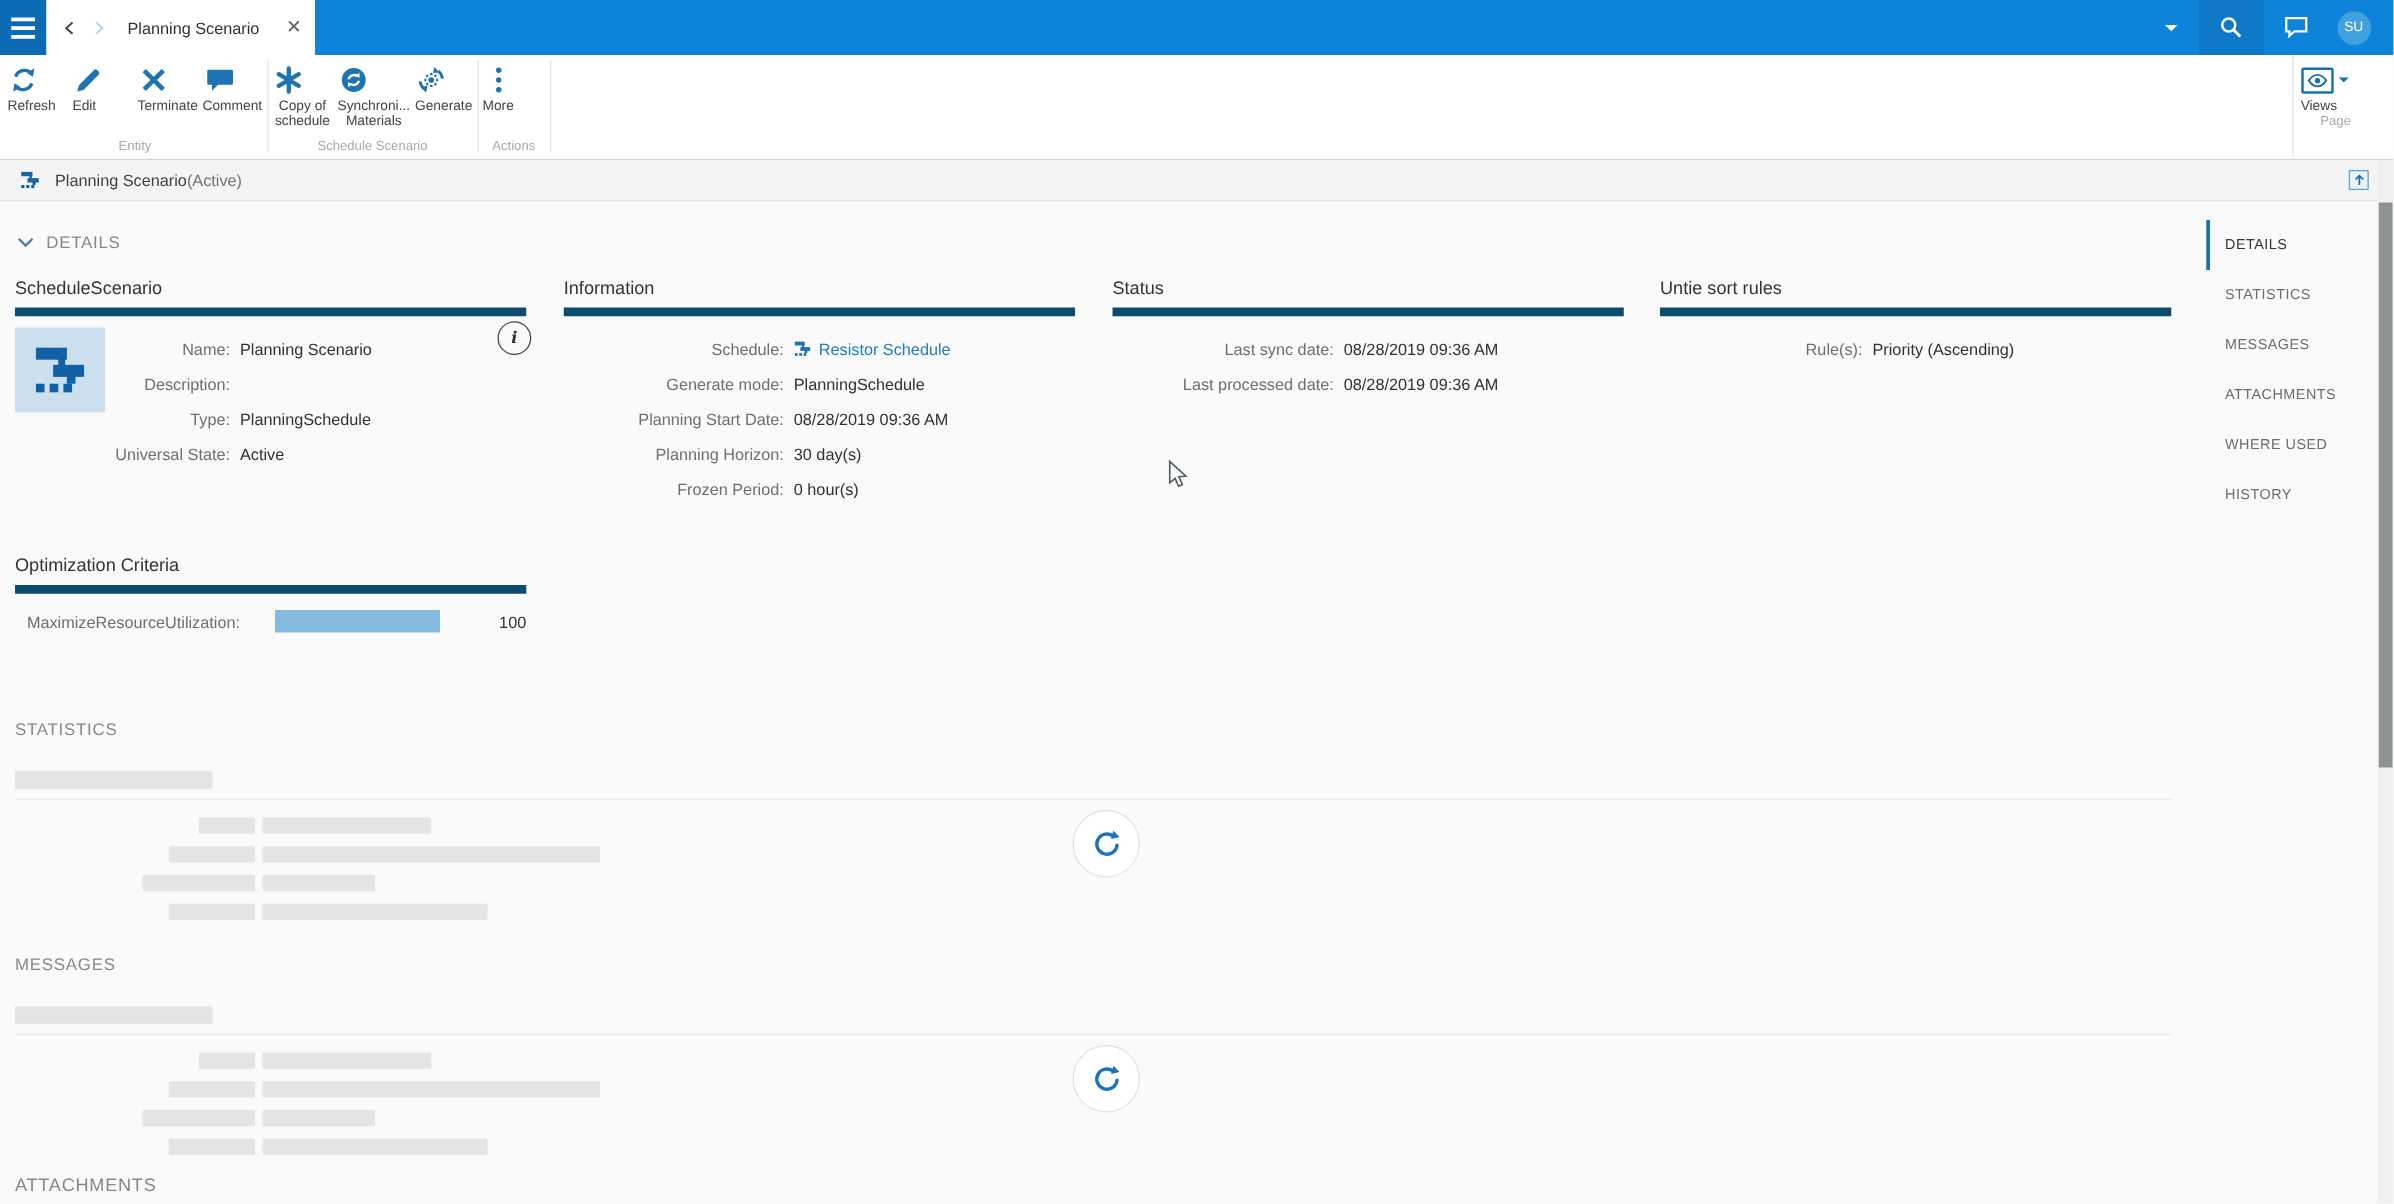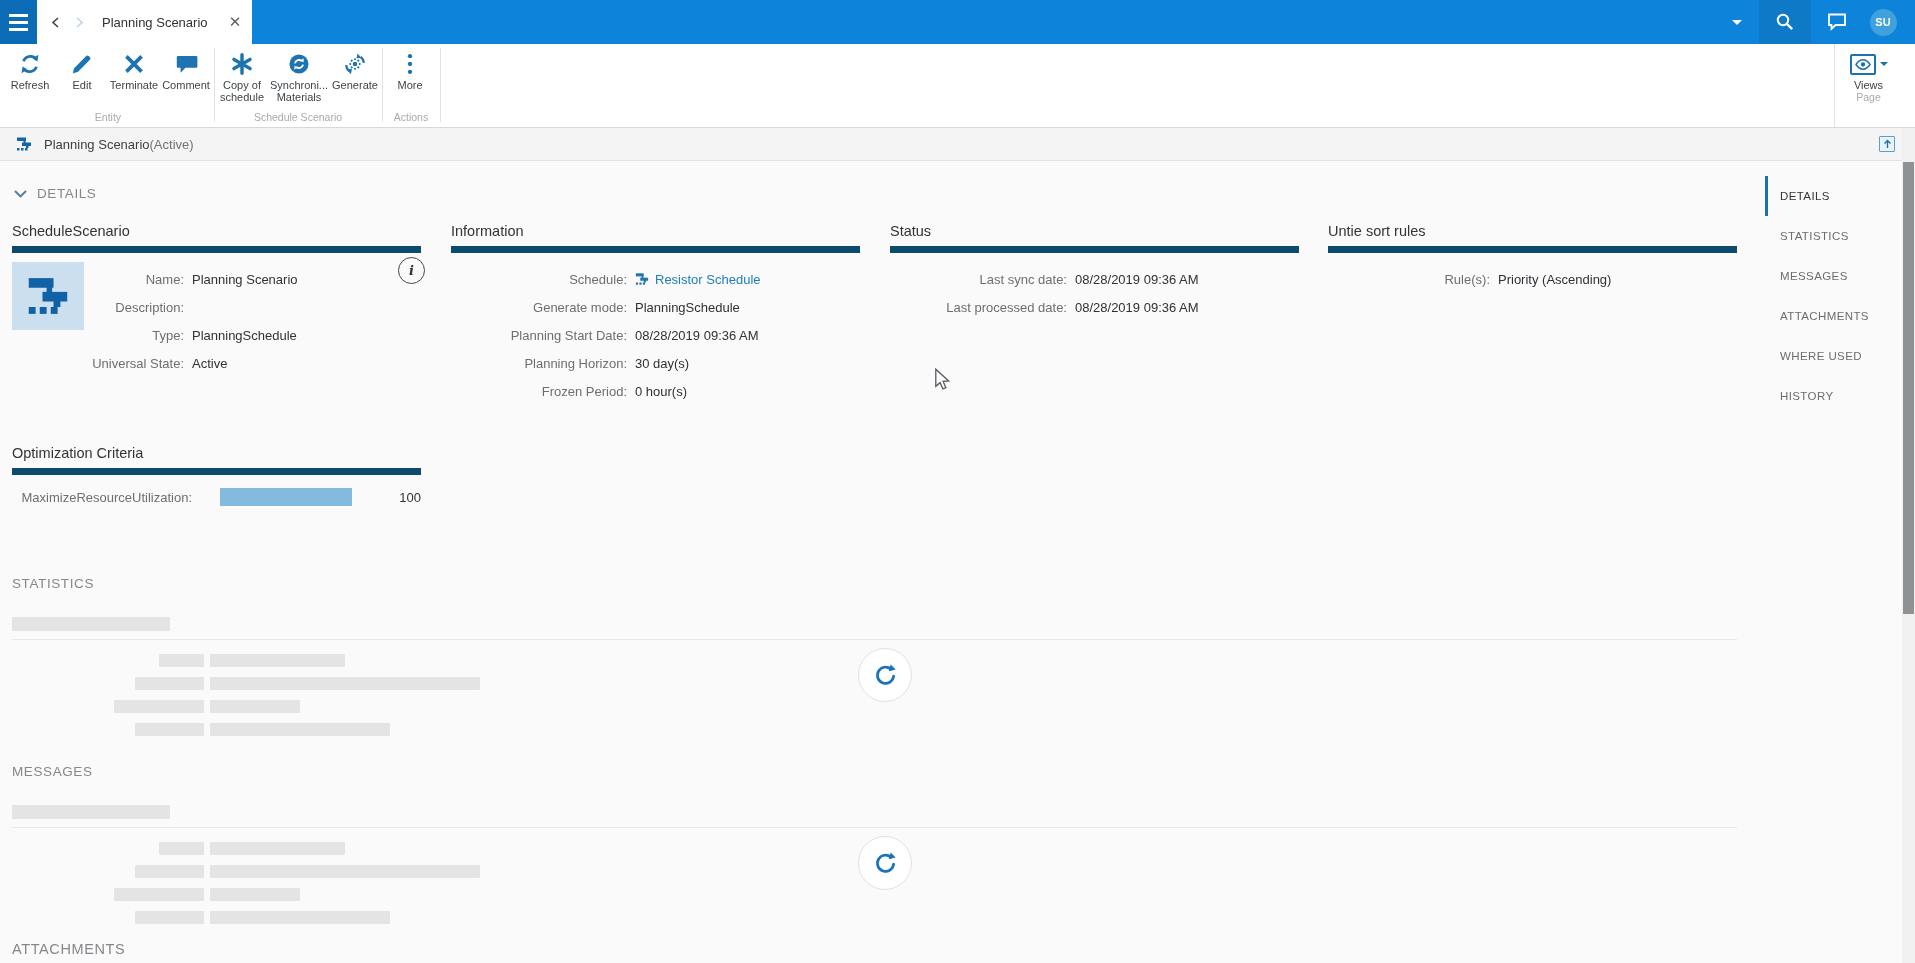--- a/index.html
+++ b/index.html
@@ -16,27 +16,27 @@
   .tab-nav svg { display:block; }
   .tab-title { margin-left:17px; font-size:13px; color:#2e3236; white-space:nowrap; }
   .tab-close { position:absolute; right:9px; top:14px; width:16px; height:16px; border:none; background:none; color:#5a5f63; font-size:15px; line-height:16px; cursor:pointer; padding:0; }
   .topbar-right { position:absolute; right:12px; top:0; height:44px; display:flex; align-items:center; }
   .tb-iconbtn { height:44px; border:none; background:transparent; cursor:pointer; display:flex; align-items:center; justify-content:center; }
   .caret-btn { width:44px; }
   .caret-down { width:0; height:0; border-left:5px solid transparent; border-right:5px solid transparent; border-top:5px solid #fff; }
   .search-btn { width:52px; background:#0e79c6; }
   .chat-btn { width:52px; }
   .avatar-btn { width:40px; background:transparent; }
-  .avatar { width:27px; height:27px; border-radius:50%; background:#41a1dc; color:#fff; font-size:11px; font-weight:bold; display:flex; align-items:center; justify-content:center; }
+  .avatar { width:27px; height:27px; border-radius:50%; background:#41a1dc; color:#fff; font-size:11px; font-weight:normal; display:flex; align-items:center; justify-content:center; }
 
   
   .toolbar { position:absolute; left:0; top:44px; width:1915px; height:84px; background:#fff; border-bottom:1px solid #d8d8d8; }
   .tb-group { position:absolute; top:0; height:83px; display:flex; flex-direction:column; }
   .tb-btns { display:flex; flex:1; padding-top:5px; }
-  .tbtn { border:none; background:none; cursor:pointer; width:52px; display:flex; flex-direction:column; align-items:center; padding:0 2px; }
+  .tbtn { border:none; background:none; cursor:pointer; width:52px; display:flex; flex-direction:column; align-items:flex-start; padding:0 2px; }
   .g2 .tbtn:nth-child(1){ width:52px; } .g2 .tbtn:nth-child(2){ width:62px; } .g2 .tbtn:nth-child(3){ width:50px; }
   .ticon { height:30px; display:flex; align-items:center; justify-content:center; }
   .tlabel { font-size:11px; line-height:12px; color:#3f4448; text-align:center; font-family:"Liberation Sans",sans-serif; }
   .tb-glabel { height:16px; text-align:center; font-size:10.5px; color:#a7aaac; padding-bottom:3px; }
   .tb-sep { position:absolute; top:4px; height:74px; width:1px; background:#e3e3e3; }
   .tb-right { position:absolute; right:13px; top:0; width:68px; height:83px; border-left:1px solid #e3e3e3; display:flex; flex-direction:column; align-items:center; }
   .views-btn { width:60px; }
   .views-top { display:flex; align-items:center; gap:4px; height:30px; }
   .eye-box { width:26px; height:21px; border:2px solid #1b72ad; border-radius:2px; display:flex; align-items:center; justify-content:center; }
   .views-caret { width:0; height:0; border-left:4px solid transparent; border-right:4px solid transparent; border-top:4px solid #1b72ad; }

